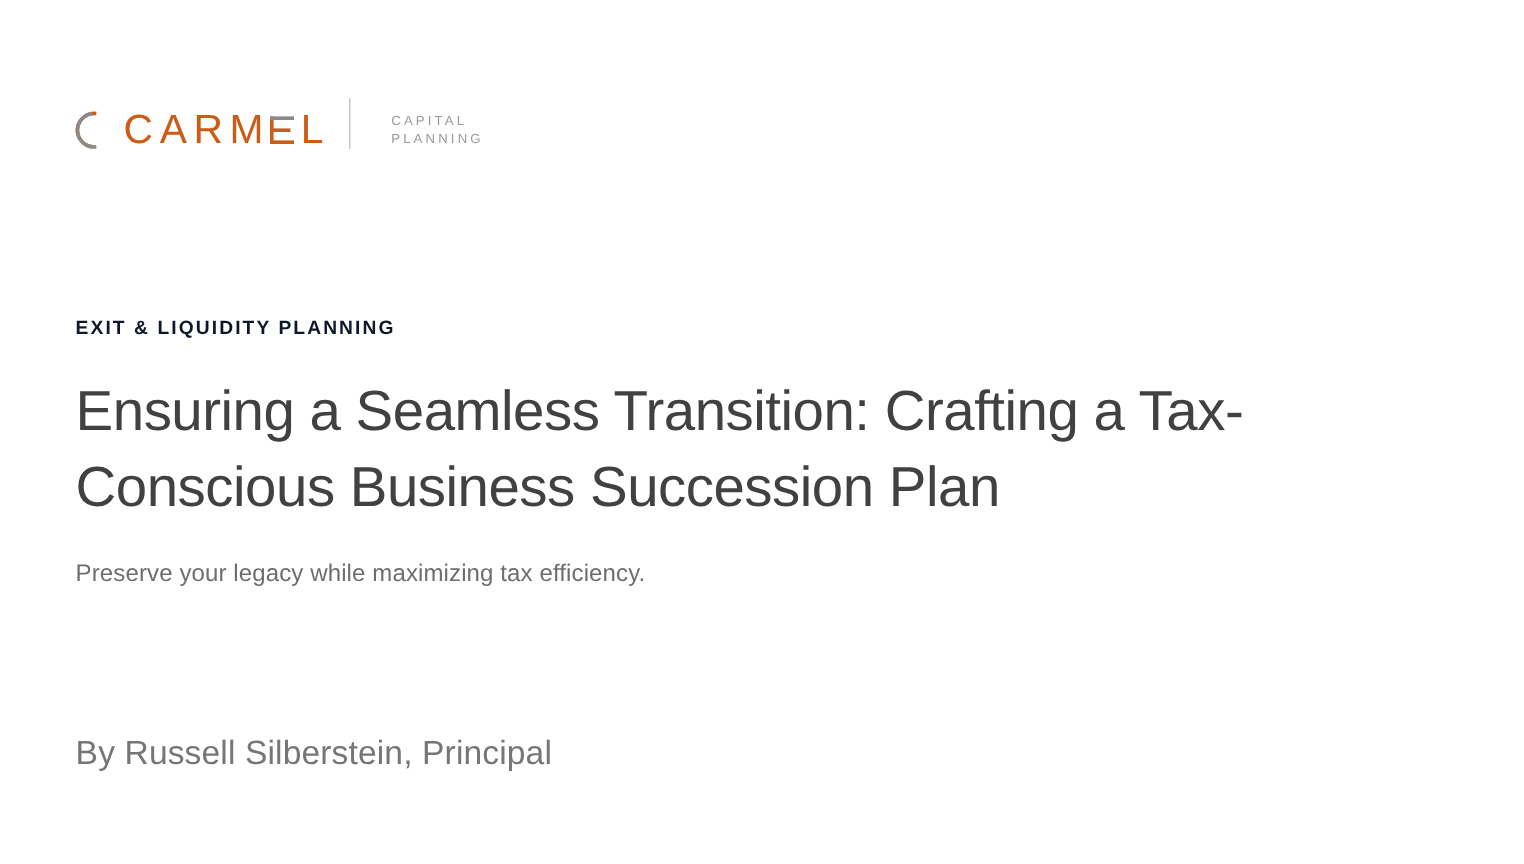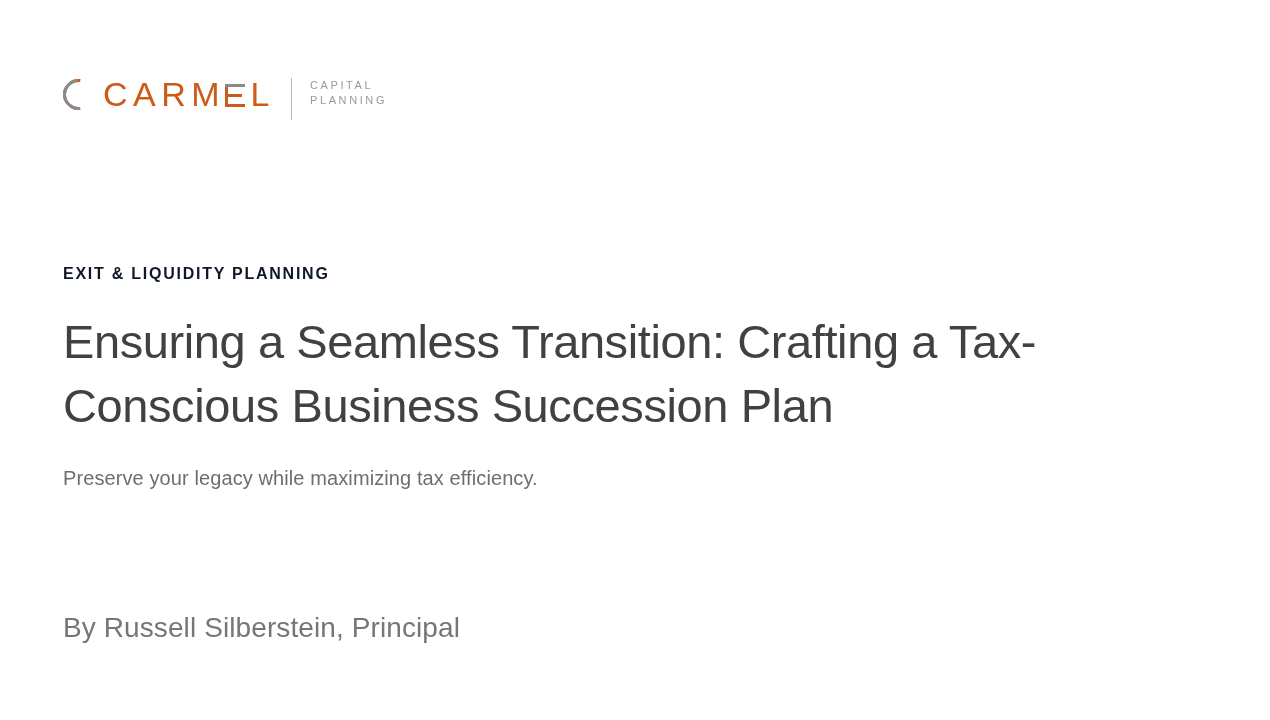--- a/index.html
+++ b/index.html
@@ -22,21 +22,21 @@
     height: 720px;
     background: #ffffff;
   }
 
   
   .logo-lockup {
     position: absolute;
     left: 63px;
     top: 78px;
     display: flex;
-    align-items: flex-start;
+    align-items: flex-end;
     height: 46px;
   }
 
   .wordmark {
     display: flex;
     align-items: flex-end;
     height: 32px;
   }
 
   
@@ -108,20 +108,21 @@
   }
 
   .logo-sub {
     font-family: "Liberation Sans", "DejaVu Sans", sans-serif;
     font-size: 11px;
     font-weight: 400;
     letter-spacing: 2.6px;
     line-height: 15px;
     color: #9A9A9A;
     white-space: nowrap;
+    margin-left: 16px;
   }
 
   
   .hero {
     position: absolute;
     left: 63px;
     top: 248px;
     width: 1140px;
   }
 

